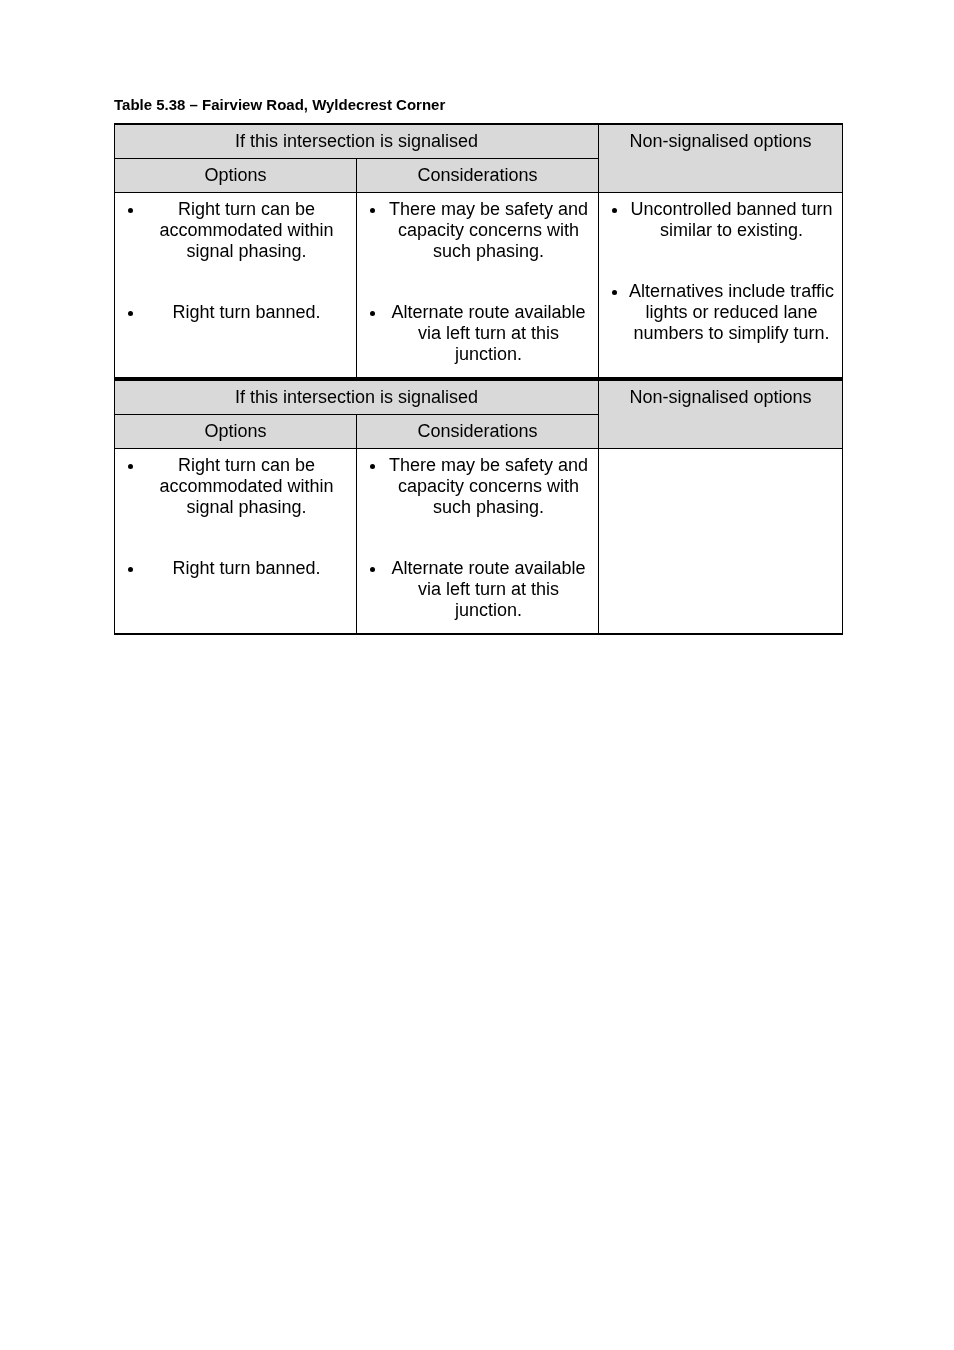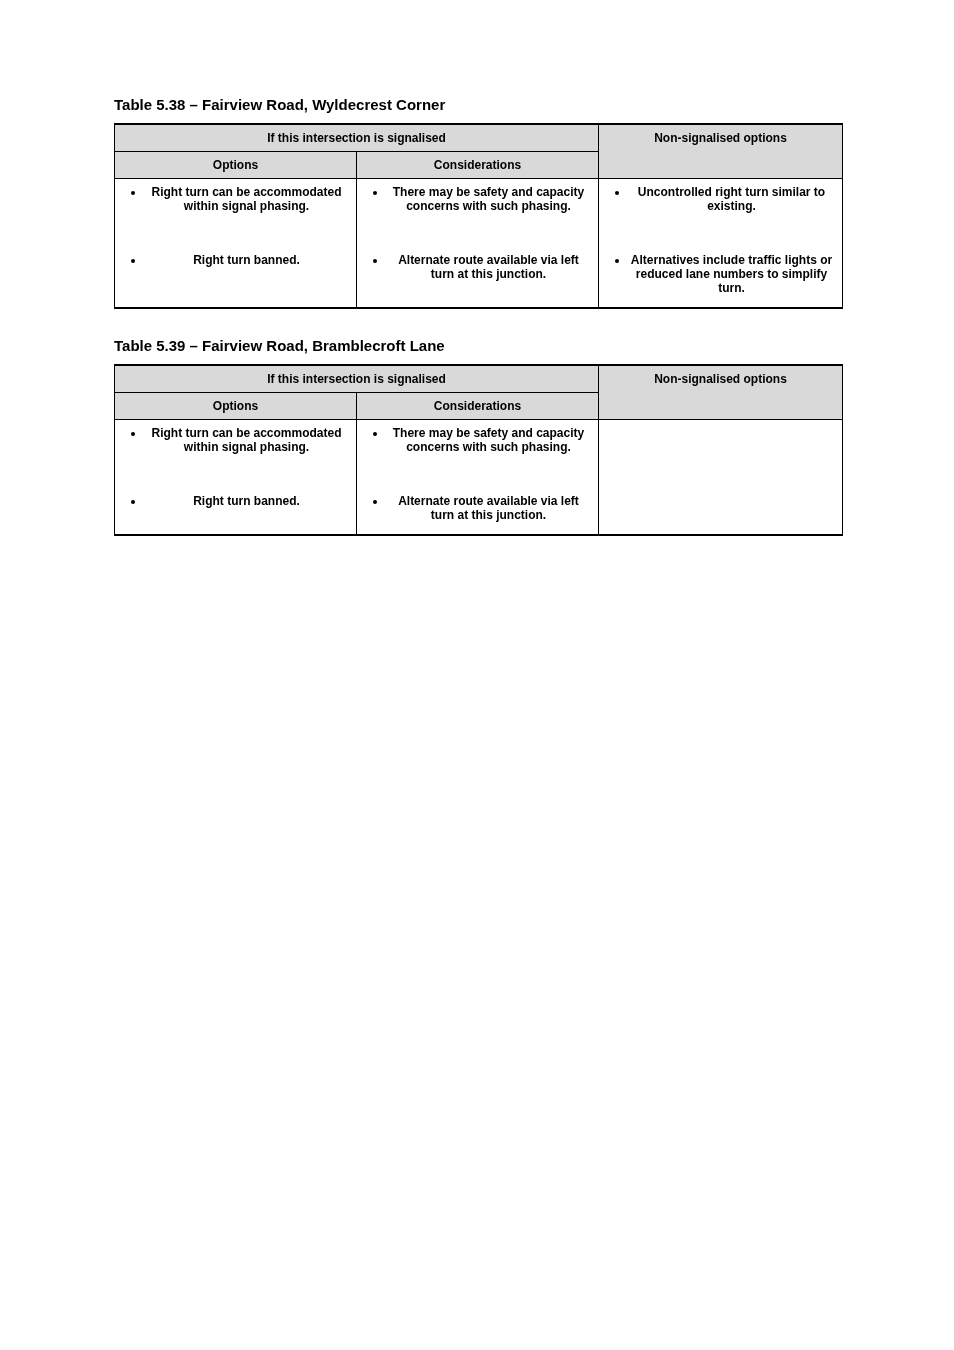--- a/index.html
+++ b/index.html
@@ -23,22 +23,22 @@
       margin-left: 114px;
       width: 728px;
       table-layout: fixed;
     }
     table.grid col.c1 { width: 242px; }
     table.grid col.c2 { width: 242px; }
     table.grid col.c3 { width: 244px; }
     table.grid th, table.grid td {
       border: 1px solid #000;
       vertical-align: top;
-      font-size: 12px;
-      font-weight: bold;
+      font-size: 18px;
+      font-weight: normal;
     }
     table.grid th { background: #d9d9d9; text-align: center; padding: 6px 4px; }
     table.grid .toprow th { border-top: 2px solid #000; }
     table.grid tr:last-child td { border-bottom: 2px solid #000; }
     table.grid td { padding: 6px 8px 12px 8px; text-align: center; }
     table.grid td.empty { padding: 6px 4px; }
     ul.bul { list-style: disc; padding-left: 22px; margin: 0; }
     ul.bul li { margin-bottom: 12px; }
     ul.bul li:last-child { margin-bottom: 0; margin-top: 40px; }
   </style>
@@ -71,29 +71,28 @@
         </ul>
       </td>
       <td>
         <ul class="bul">
           <li>There may be safety and capacity concerns with such phasing.</li>
           <li>Alternate route available via left turn at this junction.</li>
         </ul>
       </td>
       <td>
         <ul class="bul">
-          <li>Uncontrolled right turn similar to existing.</li>
+          <li>Uncontrolled banned turn similar to existing.</li>
           <li>Alternatives include traffic lights or reduced lane numbers to simplify turn.</li>
         </ul>
       </td>
     </tr>
   </tbody>
     </table>
 
-  <div class="heading">Table 5.39 – Fairview Road, Bramblecroft Lane</div>
   <table class="grid">
     <colgroup>
         <col class="c1">
         <col class="c2">
         <col class="c3">
       </colgroup>
     <tbody>
         <tr class="toprow">
       <th colspan="2">If this intersection is signalised</th>
       <th rowspan="2">Non-signalised options</th>

